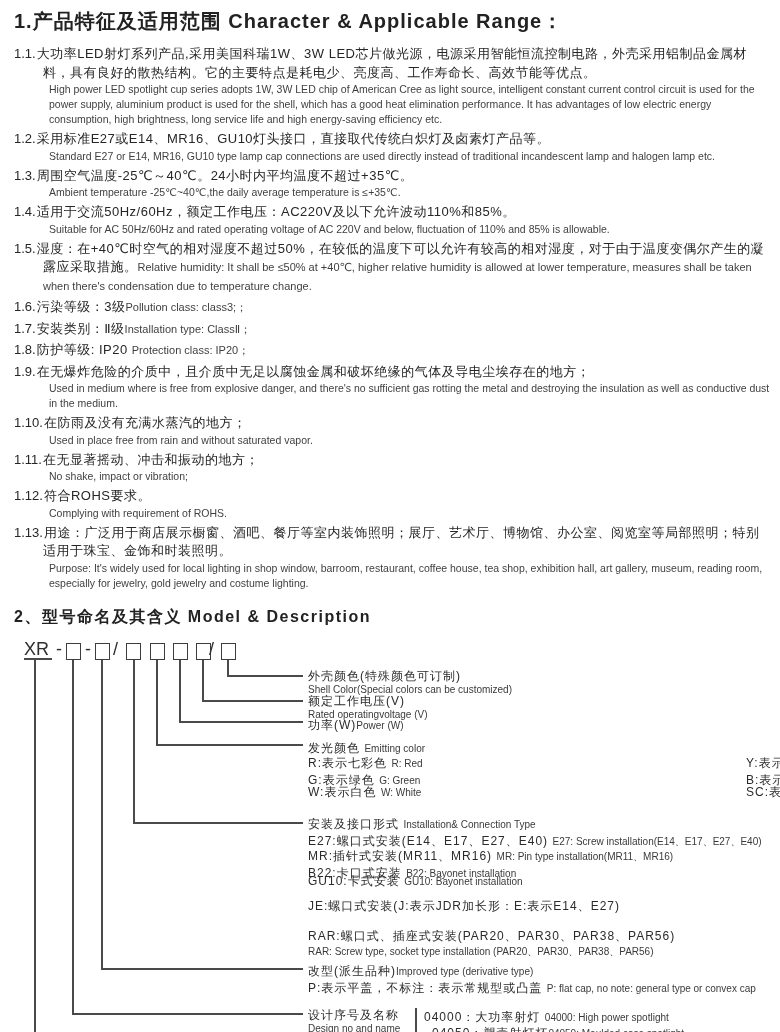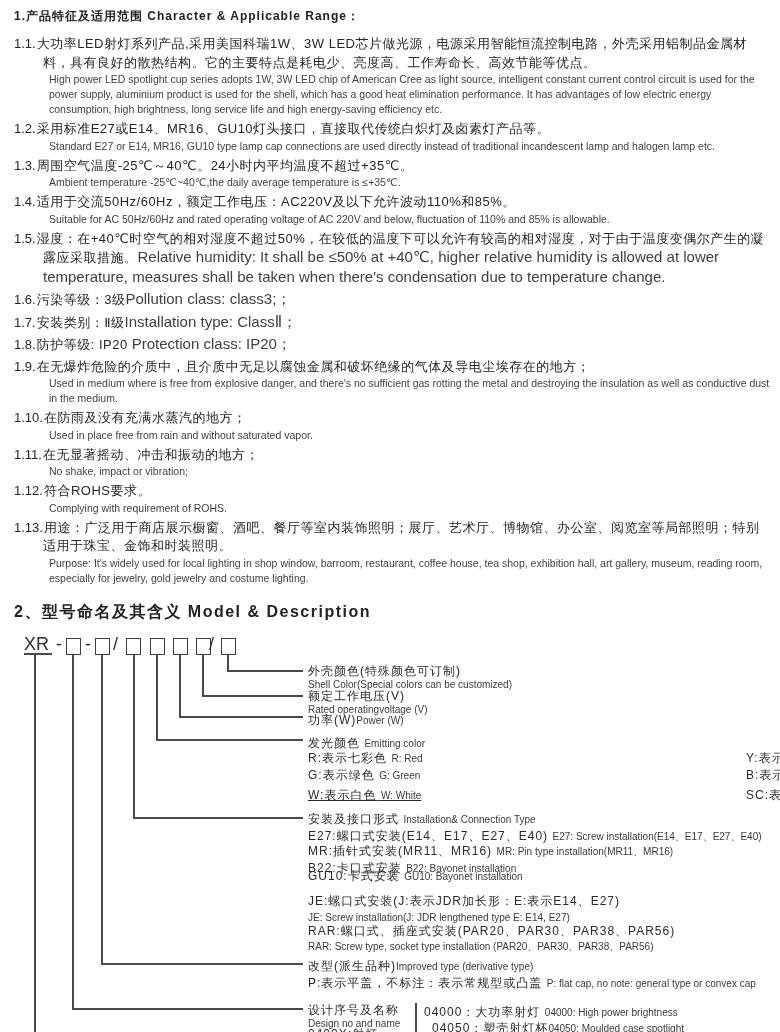--- a/index.html
+++ b/index.html
@@ -3,27 +3,27 @@
 <meta charset="utf-8">
 <style>
   html,body{margin:0;padding:0;}
   body{
     width:780px;height:1032px;overflow:hidden;background:#fff;
     font-family:"Liberation Sans","DejaVu Sans",sans-serif;
     color:#2a2a2a;-webkit-font-smoothing:antialiased;
   }
   .page{padding:6px 10px 0 14px;}
   
-  .sec1-heading{font-size:12px;font-weight:600;letter-spacing:1px;margin:2px 0 10px 0;color:#222;}
+  .sec1-heading{font-size:20px;font-weight:600;letter-spacing:1px;margin:2px 0 10px 0;color:#222;}
   .item{margin:0 0 3px 0;}
   .item p{margin:0;}
   .zh{font-size:13px;line-height:18.5px;letter-spacing:.5px;padding-left:29px;text-indent:-29px;color:#262626;}
   .no{letter-spacing:0;padding-right:1px;}
   .en{font-size:10.5px;line-height:15px;color:#3f3f3f;margin-left:35px !important;letter-spacing:0;}
-  .en-inline{font-size:15px;color:#3f3f3f;letter-spacing:0;}
+  .en-inline{font-size:11px;color:#3f3f3f;letter-spacing:0;}
   
   .sec2-heading{font-size:16px;font-weight:600;letter-spacing:1.5px;margin:16px 0 0 14px;color:#222;}
   .diagram{position:relative;width:780px;height:469px;}
   .diagram svg{position:absolute;left:0;top:0;}
   .code-el{position:absolute;font-size:18px;color:#2f2f2f;font-weight:500;}
   .code-box{position:absolute;width:13px;height:15px;border:1.6px solid #3d3d3d;top:15px;background:#fff;}
   .dlabel{position:absolute;left:308px;white-space:nowrap;}
   .d-zh{font-size:12px;color:#2b2b2b;letter-spacing:1px;line-height:14px;}
   .d-en{font-size:10px;color:#3a3a3a;letter-spacing:0;line-height:13px;}
   .row-line{position:absolute;left:308px;white-space:nowrap;line-height:14px;}
@@ -140,21 +140,21 @@
     <span class="d-zh">发光颜色</span> <span class="d-en">Emitting color</span>
   </div>
   <div class="row-line" style="top:127px;">
     <span class="d-zh">R:表示七彩色</span> <span class="d-en">R: Red</span>
     <span class="col2"><span class="d-zh">Y:表示黄色</span> </span>
   </div>
   <div class="row-line" style="top:144px;">
     <span class="d-zh">G:表示绿色</span> <span class="d-en">G: Green</span>
     <span class="col2"><span class="d-zh">B:表示蓝色</span> </span>
   </div>
-  <div class="row-line" style="top:164px;text-decoration:underline;">
+  <div class="row-line" style="top:156px;">
     <span class="d-zh">W:表示白色</span> <span class="d-en">W: White</span>
     <span class="col2"><span class="d-zh">SC:表示七彩色</span> </span>
   </div>
 
   <div class="row-line" style="top:188px;">
     <span class="d-zh">安装及接口形式</span> <span class="d-en">Installation&amp; Connection Type</span>
   </div>
   <div class="row-line" style="top:205px;">
     <span class="d-zh">E27:螺口式安装(E14、E17、E27、E40)</span> <span class="d-en">E27: Screw installation(E14、E17、E27、E40)</span>
   </div>
@@ -163,23 +163,20 @@
   </div>
   <div class="row-line" style="top:237px;">
     <span class="d-zh">B22:卡口式安装</span> <span class="d-en">B22: Bayonet installation</span>
   </div>
   <div class="row-line" style="top:245px;">
     <span class="d-zh">GU10:卡式安装</span> <span class="d-en">GU10: Bayonet installation</span>
   </div>
   <div class="row-line" style="top:270px;">
     <span class="d-zh">JE:螺口式安装(J:表示JDR加长形：E:表示E14、E27)</span>
   </div>
-  <div class="row-line" style="top:286px;">
-    <span class="d-en">JE: Screw installation(J: JDR lengthened type E: E14, E27)</span>
-  </div>
   <div class="row-line" style="top:300px;">
     <span class="d-zh">RAR:螺口式、插座式安装(PAR20、PAR30、PAR38、PAR56)</span>
   </div>
   <div class="row-line" style="top:315px;text-align:right;">
     <span class="d-en">RAR: Screw type, socket type installation (PAR20、PAR30、PAR38、PAR56)</span>
   </div>
 
   <div class="row-line" style="top:335px;">
     <span class="d-zh">改型(派生品种)</span><span class="d-en">Improved type (derivative type)</span>
   </div>
@@ -191,19 +188,19 @@
     <span class="d-zh">设计序号及名称</span>
   </div>
   <div class="row-line" style="top:392px;">
     <span class="d-en">Design no and name</span>
   </div>
   <div class="row-line" style="top:403px;">
     <span class="d-zh">0400X:射灯</span>
   </div>
 
   <div class="dlist-row" style="top:381px;">
-    <span class="d-zh">04000：大功率射灯</span> <span class="d-en">04000: High power brightness</span>
+    <span class="d-zh">04000：大功率射灯</span> <span class="d-en">04000: High power spotlight</span>
   </div>
   <div class="dlist-row" style="top:397px;margin-left:8px;">
     <span class="d-zh">04050：塑壳射灯杯</span><span class="d-en">04050: Moulded case spotlight</span>
   </div>
 
 </div>
 
 </body></html>

